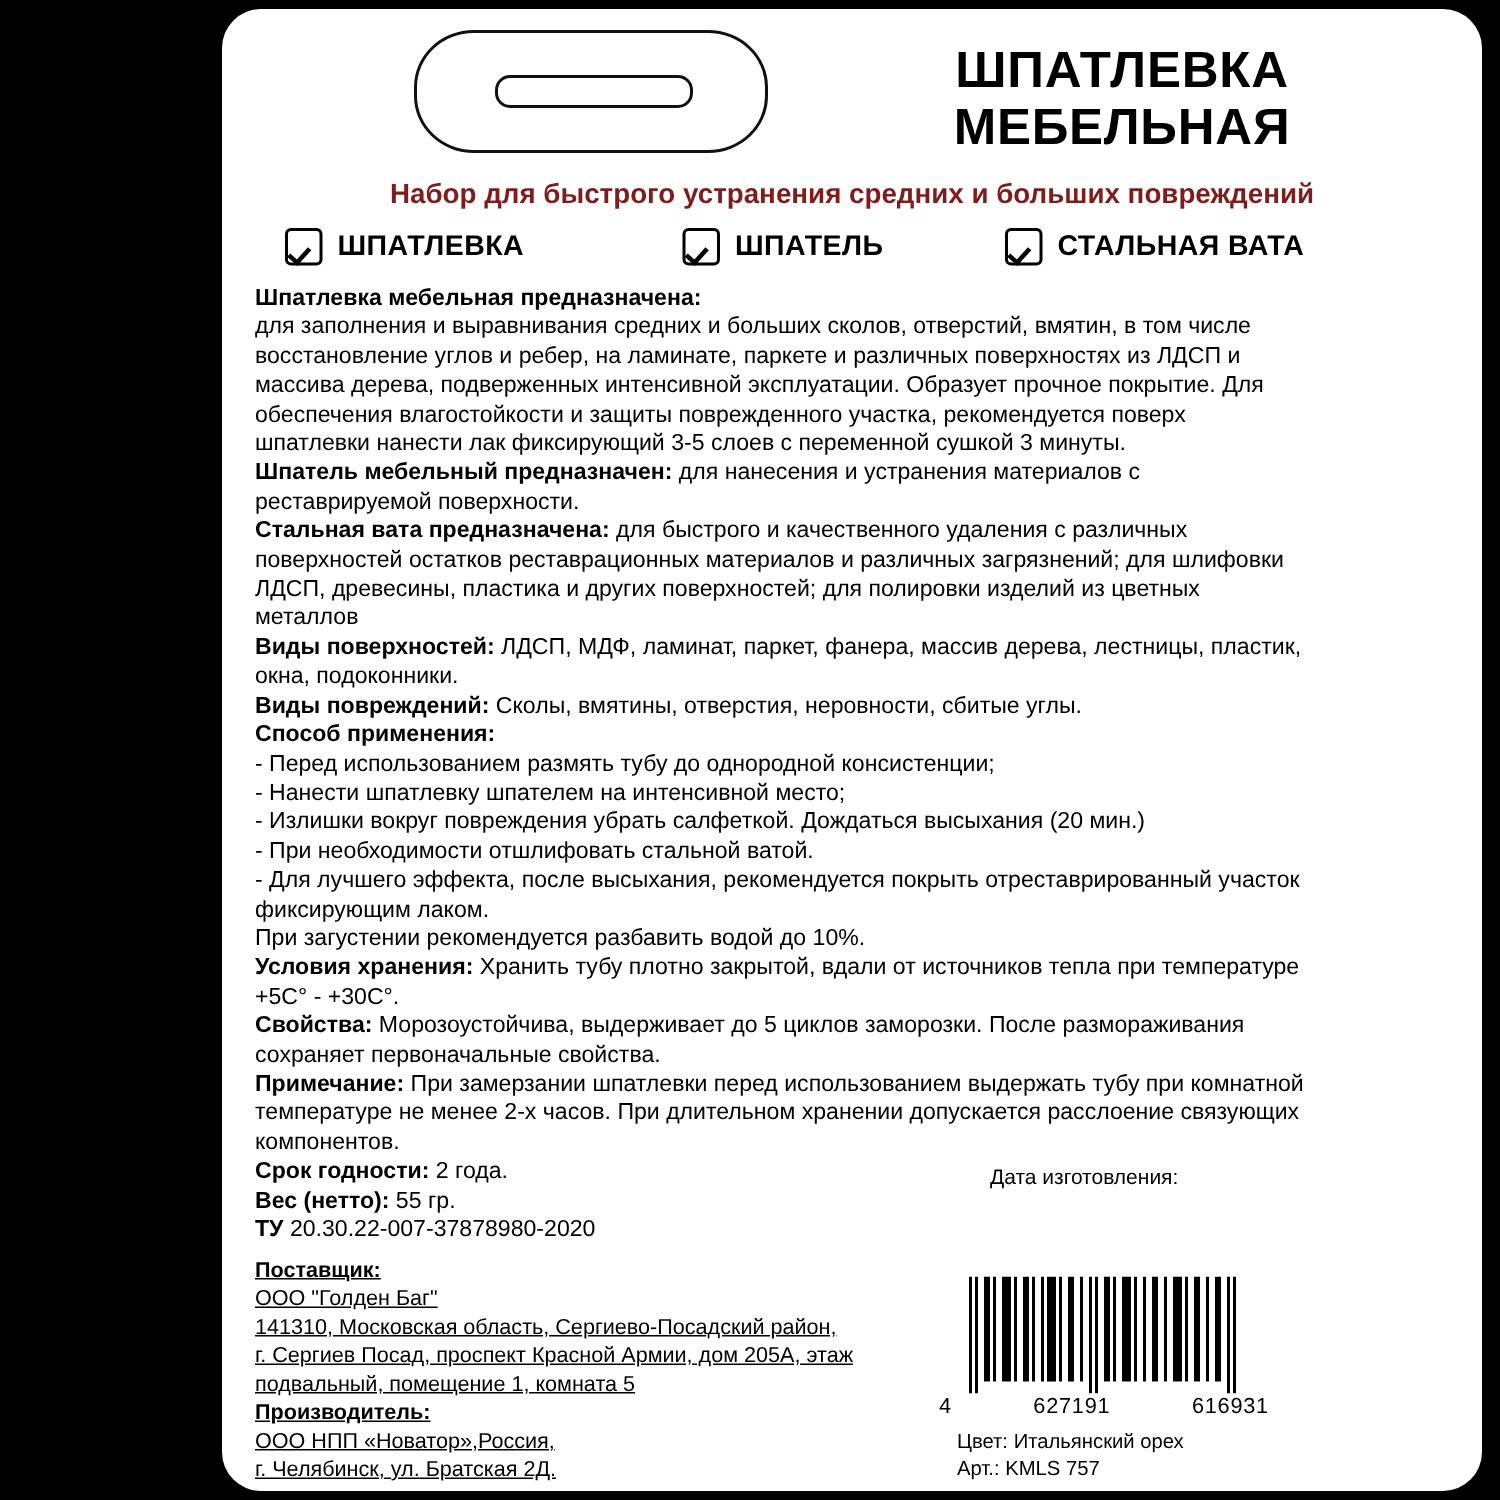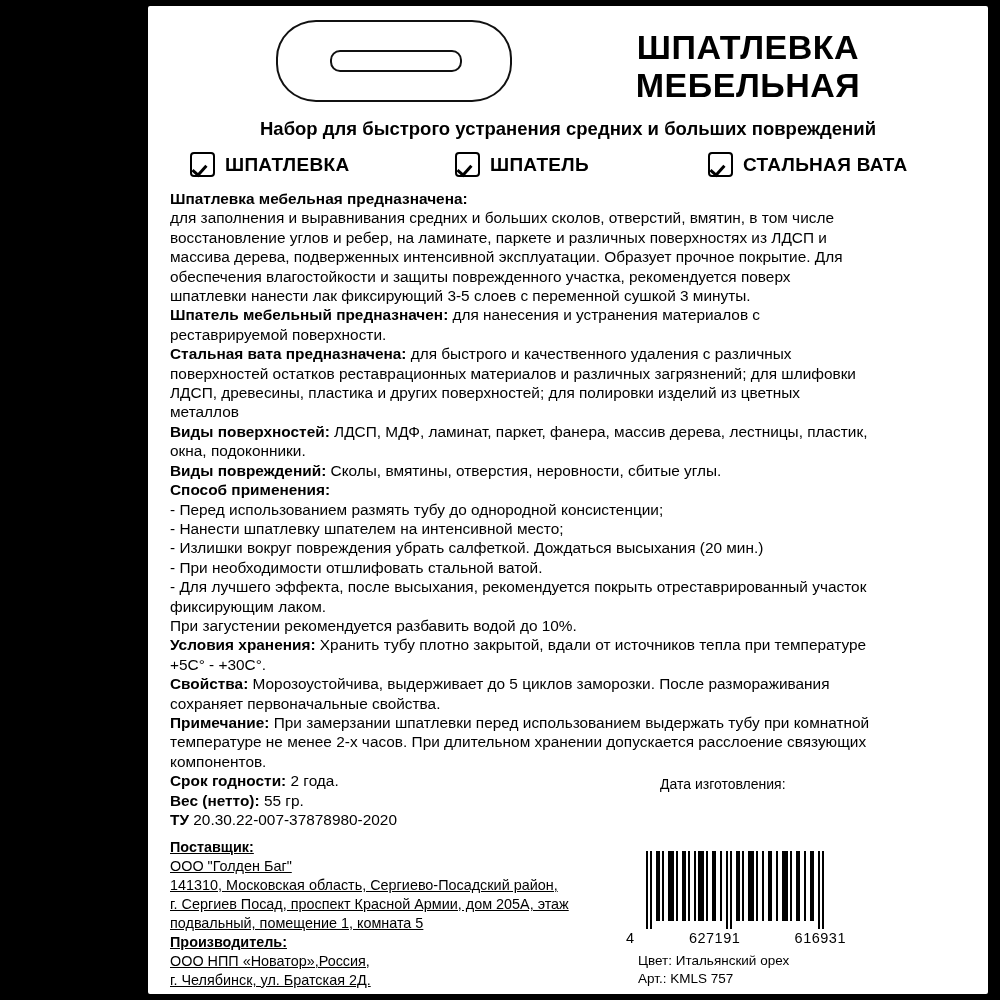--- a/index.html
+++ b/index.html
@@ -19,21 +19,21 @@
     height: 1000px;
     background: #000000;
   }
   .card {
     position: absolute;
     left: 148px;
     top: 6px;
     width: 840px;
     height: 988px;
     background: #ffffff;
-    border-radius: 2px;
+    border-radius: 26px;
   }
   
   .hang-hole {
     position: absolute;
     left: 128px;
     top: 14px;
     width: 232px;
     height: 78px;
     border: 2.5px solid #111;
     border-radius: 40px / 38px;
@@ -64,21 +64,21 @@
     color: #000;
   }
   .subtitle {
     position: absolute;
     left: 20px;
     top: 112px;
     width: 800px;
     text-align: center;
     font-weight: bold;
     font-size: 18.5px;
-    color: #000000;
+    color: #7f1d1d;
   }
   .checkrow {
     position: absolute;
     left: 42px;
     top: 146px;
     width: 780px;
     display: flex;
     align-items: center;
   }
   .checkitem {
@@ -192,21 +192,21 @@
       <div>МЕБЕЛЬНАЯ</div>
     </div>
 
     <div class="subtitle">Набор для быстрого устранения средних и больших повреждений</div>
 
     <div class="checkrow">
       <div class="checkitem" style="width:265px;">
         <span class="cbox"></span>
         <span class="lbl">ШПАТЛЕВКА</span>
       </div>
-      <div class="checkitem" style="width:253px;">
+      <div class="checkitem" style="width:215px;">
         <span class="cbox"></span>
         <span class="lbl">ШПАТЕЛЬ</span>
       </div>
       <div class="checkitem">
         <span class="cbox"></span>
         <span class="lbl">СТАЛЬНАЯ ВАТА</span>
       </div>
     </div>
 
     <div class="body-text">

